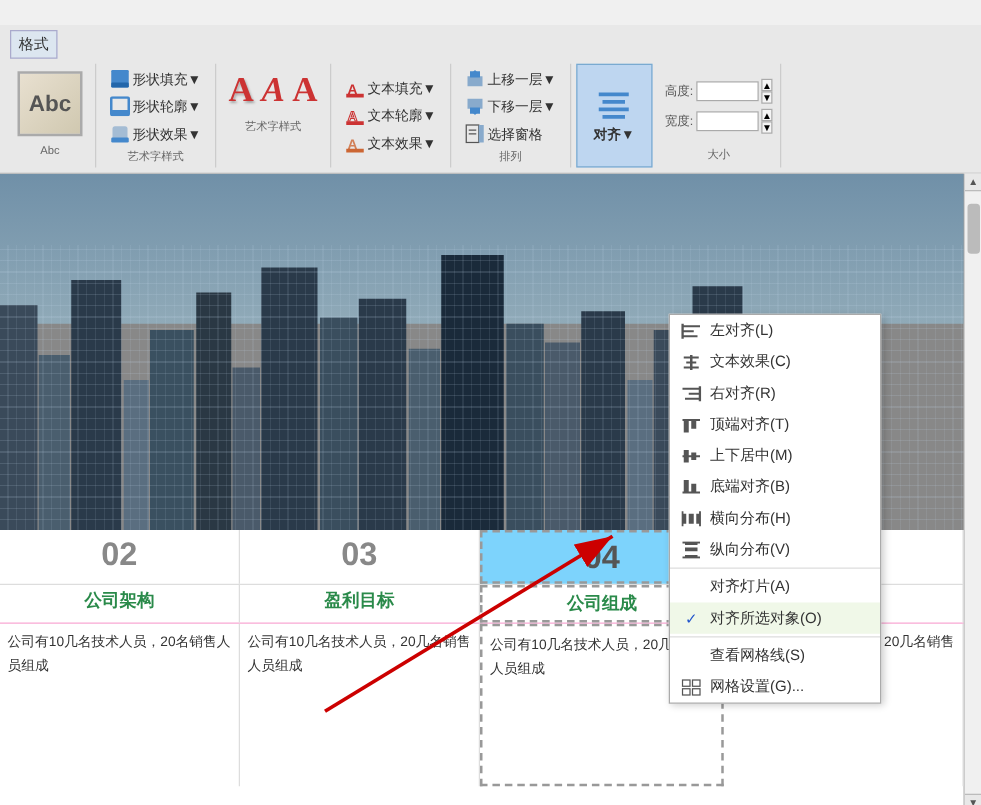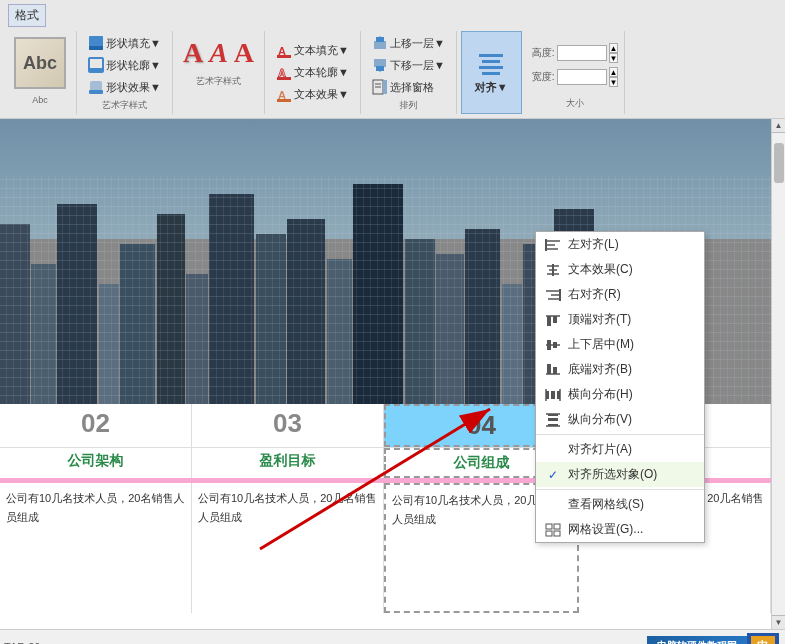--- a/index.html
+++ b/index.html
@@ -1,19 +1,19 @@
 <!DOCTYPE html>
 <html><head>
   <meta charset="utf-8">
   <style>
     * { margin: 0; padding: 0; box-sizing: border-box; }
     body { width: 785px; height: 644px; overflow: hidden; font-family: 'Microsoft YaHei', SimSun, sans-serif; font-size: 12px; background: #f0f0f0; }
 
     
-    .ribbon { background: #e8e8e8; border-bottom: 1px solid #ccc; padding: 4px 8px 2px; }
+    .ribbon { background: #e8e8e8; border-bottom: 1px solid #ccc; padding: 4px 8px 2px; margin-top: 20px; }
     .ribbon-top { display: flex; align-items: center; gap: 8px; padding-bottom: 2px; }
     .ribbon-tab { font-size: 12px; color: #333; padding: 2px 6px; background: #dce6f0; border: 1px solid #aac; cursor: pointer; }
     .ribbon-btn { display: flex; align-items: center; gap: 2px; padding: 1px 4px; background: transparent; border: 1px solid transparent; cursor: pointer; font-size: 11px; color: #333; white-space: nowrap; }
 
     
     .art-text-group { display: flex; align-items: center; gap: 6px; padding: 4px; }
     .art-letter { font-size: 28px; font-weight: bold; font-family: serif; }
     .art-a1 { color: #cc3333; text-shadow: 1px 1px 2px rgba(0,0,0,0.3); }
     .art-a2 { color: #cc3333; font-style: italic; }
     .art-a3 { color: #cc3333; }
@@ -222,21 +222,21 @@
 
     <div style="position:absolute; bottom:0; left:0; right:0; height:225px; background:white;">
 
       <div style="display:flex; border-bottom:1px solid #ddd;">
         <div style="flex:1; text-align:center; font-size:26px; font-weight:bold; color:#888; padding:4px 0; border-right:1px solid #ddd;">02</div>
         <div style="flex:1; text-align:center; font-size:26px; font-weight:bold; color:#888; padding:4px 0; border-right:1px solid #ddd;">03</div>
         <div style="flex:1; text-align:center; font-size:26px; font-weight:bold; color:#555; padding:4px 0; border:2px dashed #999; background:#7dd3fc; position:relative;">04</div>
         <div style="flex:1; text-align:center; font-size:26px; font-weight:bold; color:#888; padding:4px 0; border-right:1px solid #ddd;">05</div>
       </div>
 
-      <div style="display:flex; border-bottom:5px solid #f9a8d4;">
+      <div style="display:flex; border-bottom:1px solid #f9a8d4;">
         <div style="flex:1; text-align:center; padding:4px; border-right:1px solid #ddd; font-size:14px; font-weight:bold; color:#2a8a4a;">公司架构</div>
         <div style="flex:1; text-align:center; padding:4px; border-right:1px solid #ddd; font-size:14px; font-weight:bold; color:#2a8a4a;">盈利目标</div>
         <div style="flex:1; text-align:center; padding:4px; border:2px dashed #999; font-size:14px; font-weight:bold; color:#2a8a4a;">公司组成</div>
         <div style="flex:1; text-align:center; padding:4px; border-right:1px solid #ddd; font-size:14px; font-weight:bold; color:#2a8a4a;">公司组成</div>
       </div>
 
       <div style="display:flex; height:130px;">
         <div style="flex:1; padding:6px; border-right:1px solid #ddd; font-size:11px; color:#333; line-height:1.7;">公司有10几名技术人员，20名销售人员组成</div>
         <div style="flex:1; padding:6px; border-right:1px solid #ddd; font-size:11px; color:#333; line-height:1.7;">公司有10几名技术人员，20几名销售人员组成</div>
         <div style="flex:1; padding:6px; border:2px dashed #999; font-size:11px; color:#333; line-height:1.7;">公司有10几名技术人员，20几名销售人员组成</div>

